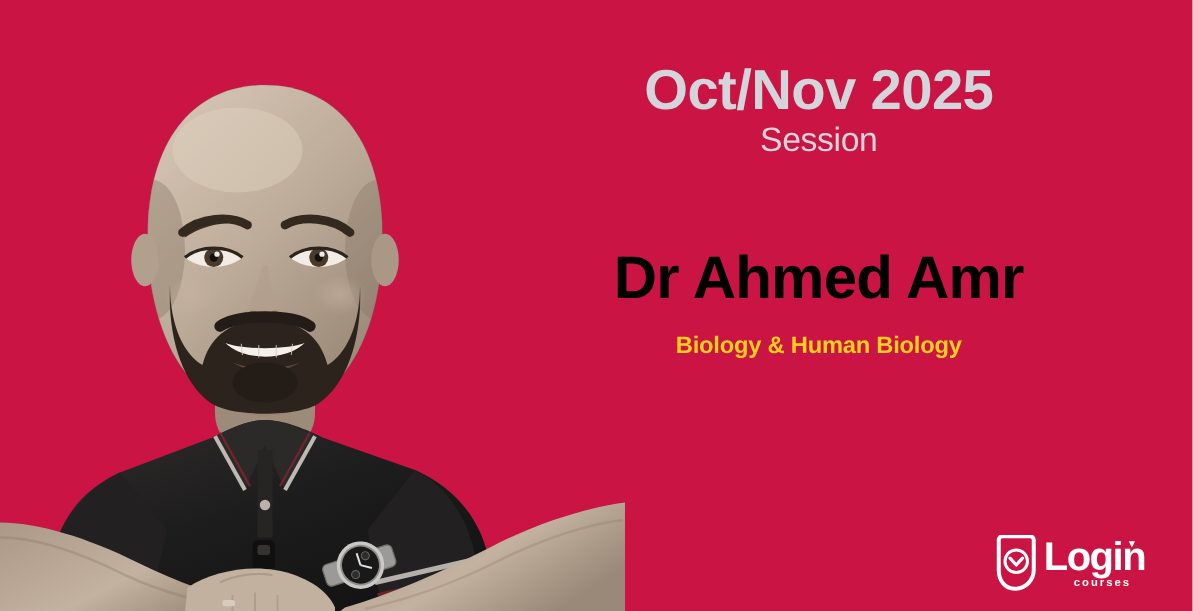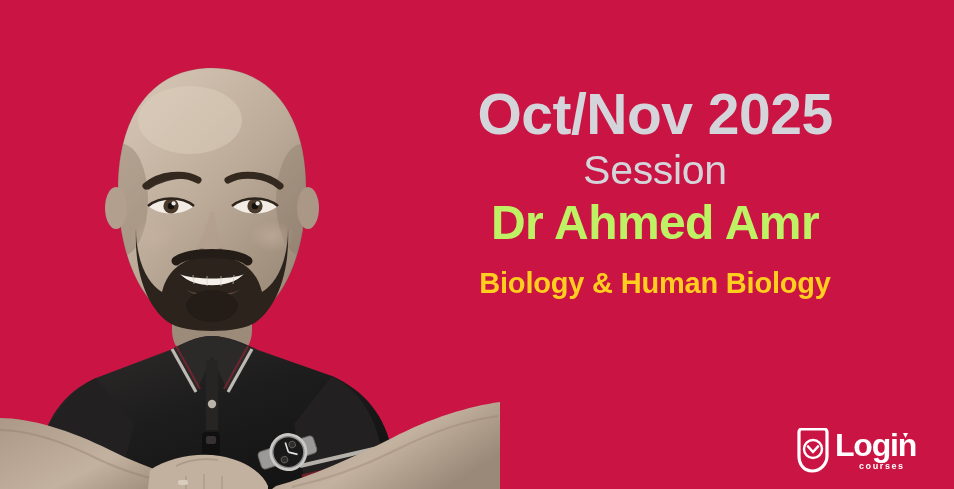--- a/index.html
+++ b/index.html
@@ -40,56 +40,55 @@
   }
   .session-block {
     position: absolute;
     left: 0;
     top: 48px;
     width: 450px;
   }
   .session-line1 {
     display: block;
     color: #D3D5DA;
-    font-size: 57px;
+    font-size: 45px;
     font-weight: 700;
     line-height: 1.08;
     letter-spacing: -0.5px;
     white-space: nowrap;
-    margin-top: 36px;
   }
   .session-line2 {
     display: block;
     color: #D3D5DA;
-    font-size: 41px;
+    font-size: 27px;
     font-weight: 400;
     line-height: 1.18;
     letter-spacing: -0.3px;
     white-space: nowrap;
   }
 
   .name-block {
     position: absolute;
     left: 0;
     top: 196px;
     width: 450px;
   }
   .presenter-name {
     display: block;
-    color: #bef264;
+    color: #000000;
     font-size: 48px;
     font-weight: 700;
     line-height: 1.12;
     letter-spacing: -0.6px;
     white-space: nowrap;
   }
   .presenter-subject {
     display: block;
     color: #FFCE1E;
-    font-size: 29px;
+    font-size: 19px;
     font-weight: 700;
     line-height: 1.2;
     letter-spacing: -0.2px;
     margin-top: 16px;
     white-space: nowrap;
   }
 
   
   .logo {
     position: absolute;

